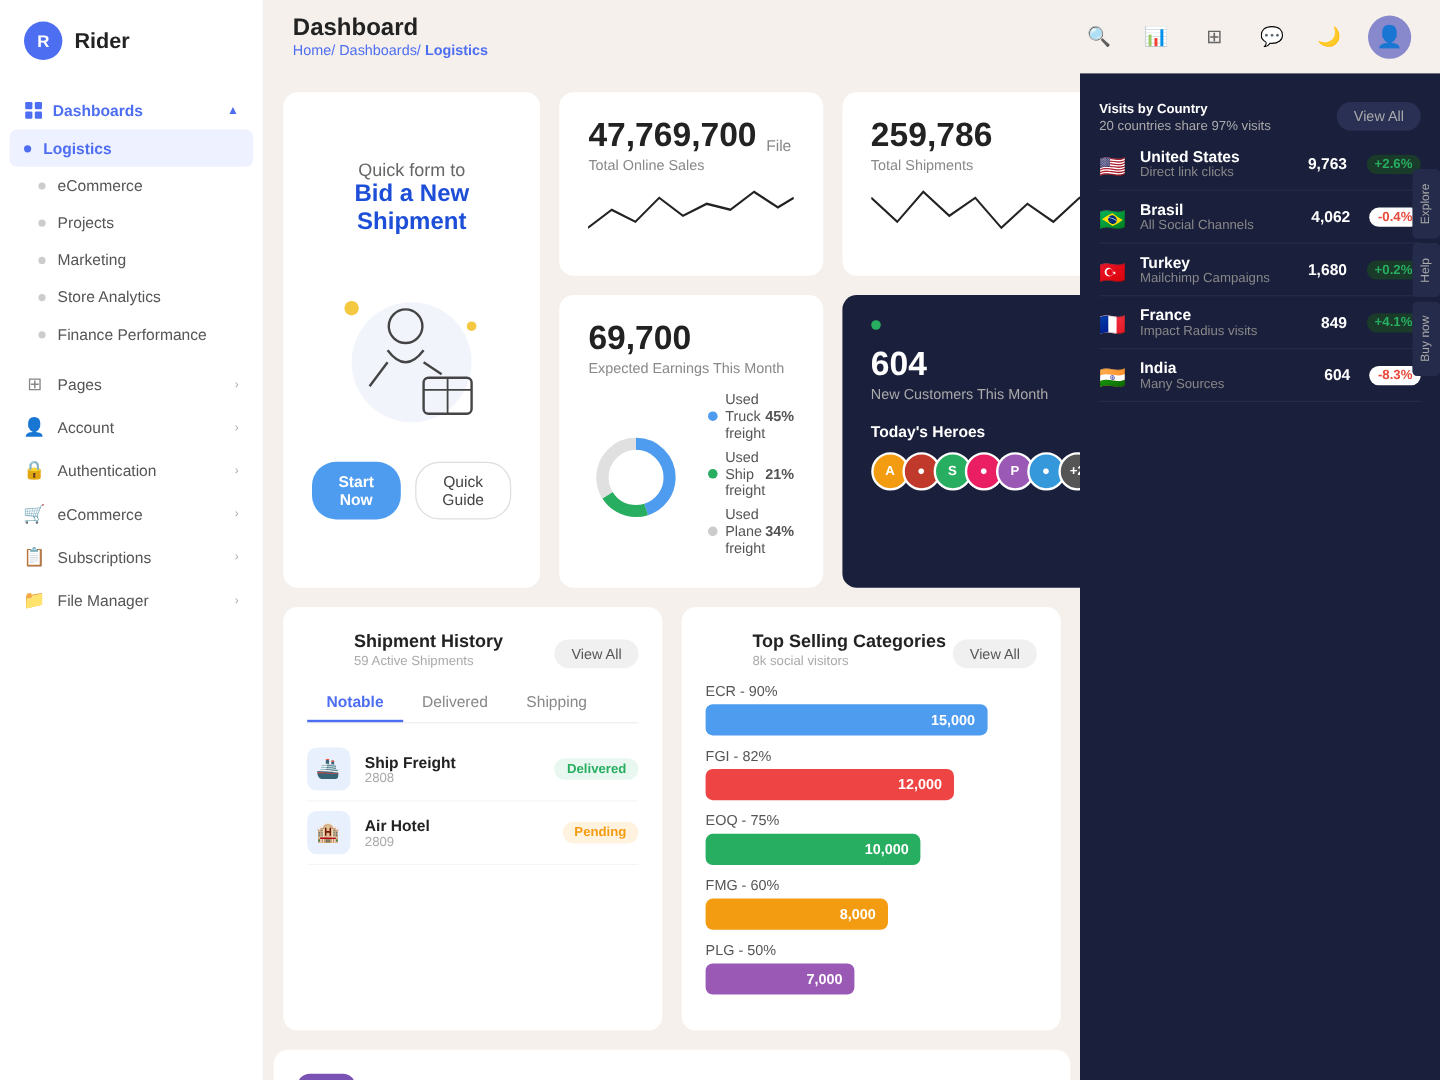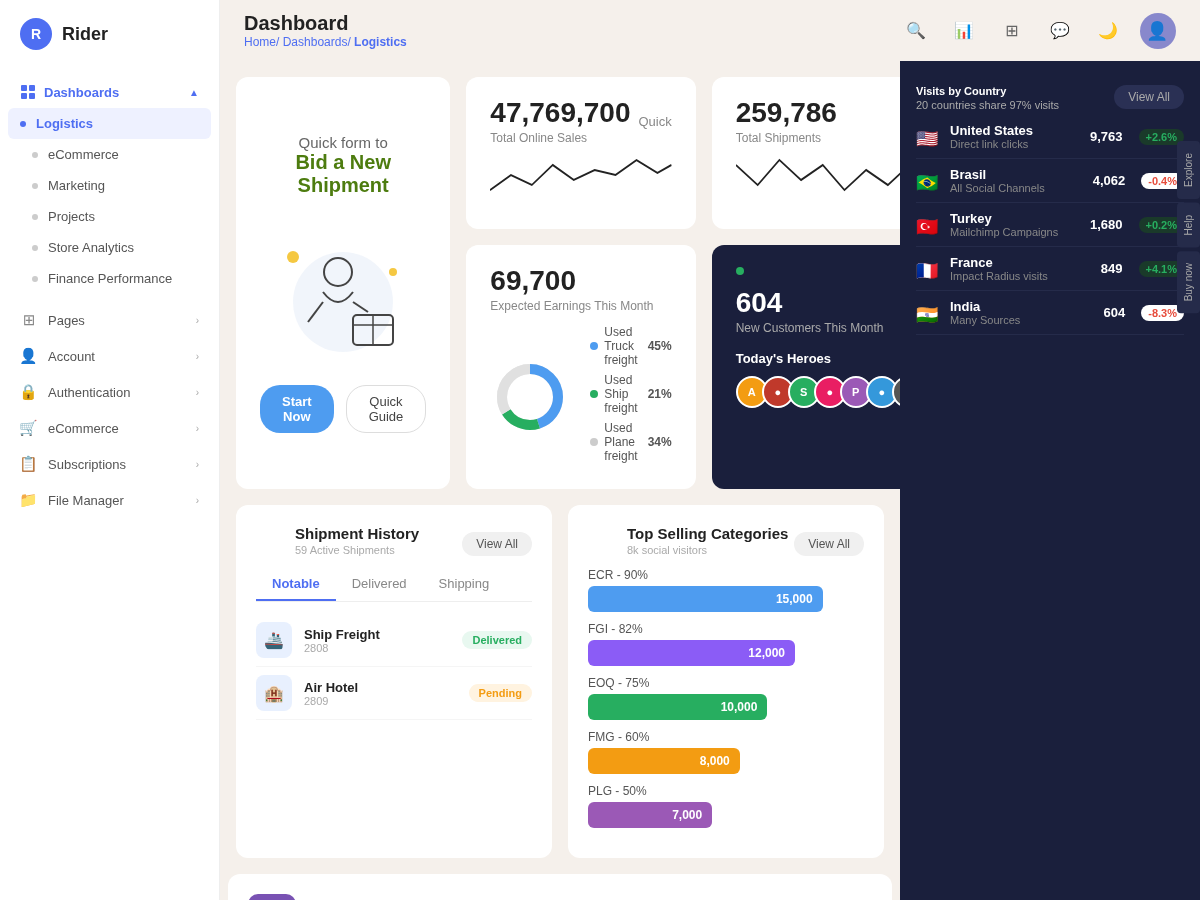--- a/index.html
+++ b/index.html
@@ -151,25 +151,25 @@
     <div class="nav-item active">
       <span class="dot"></span>
       <span>Logistics</span>
     </div>
     <div class="nav-item">
       <span class="dot"></span>
       <span>eCommerce</span>
     </div>
     <div class="nav-item">
       <span class="dot"></span>
+      <span>Projects</span>
+    </div>
+    <div class="nav-item">
+      <span class="dot"></span>
       <span>Marketing</span>
-    </div>
-    <div class="nav-item">
-      <span class="dot"></span>
-      <span>Projects</span>
     </div>
     <div class="nav-item">
       <span class="dot"></span>
       <span>Store Analytics</span>
     </div>
     <div class="nav-item">
       <span class="dot"></span>
       <span>Finance Performance</span>
     </div>
 
@@ -227,21 +227,21 @@
     </div>
   </div>
 
   <div class="content-wrapper">
     <div class="scrollable-content">
 
       <div style="display:grid; grid-template-columns: 1fr 1fr 1fr; margin: 8px 8px 0 8px; gap:0;">
 
         <div class="promo-card" style="grid-row: span 2;">
           <p style="color:#666; font-size:15px; text-align:center;">Quick form to</p>
-          <h2 style="font-size:20px; font-weight:700; color:#4d7c0f; text-align:center; margin-bottom:28px;">Bid a New Shipment</h2>
+          <h2 style="font-size:20px; font-weight:700; color:#1d4ed8; text-align:center; margin-bottom:28px;">Bid a New Shipment</h2>
 
           <div class="promo-illustration">
             <svg viewBox="0 0 160 120" width="160" height="120">
 
               <circle cx="80" cy="65" r="50" fill="#e8eef8" opacity="0.6"></circle>
 
               <circle cx="30" cy="20" r="6" fill="#f5c842"></circle>
               <circle cx="130" cy="35" r="4" fill="#f5c842"></circle>
 
               <circle cx="75" cy="35" r="14" fill="none" stroke="#444" stroke-width="2"></circle>
@@ -257,21 +257,21 @@
 
           <div class="promo-buttons">
             <button class="btn-primary">Start Now</button>
             <button class="btn-secondary">Quick Guide</button>
           </div>
         </div>
 
         <div class="stat-card">
           <div style="display:flex; align-items:flex-end; gap:8px;">
             <span class="stat-value">47,769,700</span>
-            <span style="font-size:13px; color:#888;">Quick</span>
+            <span style="font-size:13px; color:#888;">File</span>
           </div>
           <div class="stat-label">Total Online Sales</div>
           <div class="line-chart">
             <svg viewBox="0 0 260 60" preserveAspectRatio="none" style="width:100%;height:60px;">
               <polyline points="0,45 30,30 60,40 90,20 120,35 150,25 180,30 210,15 240,28 260,20" fill="none" stroke="#222" stroke-width="2"></polyline>
             </svg>
           </div>
         </div>
 
         <div class="stat-card">
@@ -386,21 +386,21 @@
             </div>
             <button class="view-all-btn">View All</button>
           </div>
           <div>
             <div class="category-bar-row">
               <div class="category-label">ECR - 90%</div>
               <div class="category-bar" style="background:#4e9cf0; width:85%;">15,000</div>
             </div>
             <div class="category-bar-row">
               <div class="category-label">FGI - 82%</div>
-              <div class="category-bar" style="background:#8b5cf6; width:75%;padding-left:36px;">12,000</div>
+              <div class="category-bar" style="background:#ef4444; width:75%;padding-left:36px;">12,000</div>
             </div>
             <div class="category-bar-row">
               <div class="category-label">EOQ - 75%</div>
               <div class="category-bar" style="background:#27ae60; width:65%;">10,000</div>
             </div>
             <div class="category-bar-row">
               <div class="category-label">FMG - 60%</div>
               <div class="category-bar" style="background:#f39c12; width:55%;">8,000</div>
             </div>
             <div class="category-bar-row">

